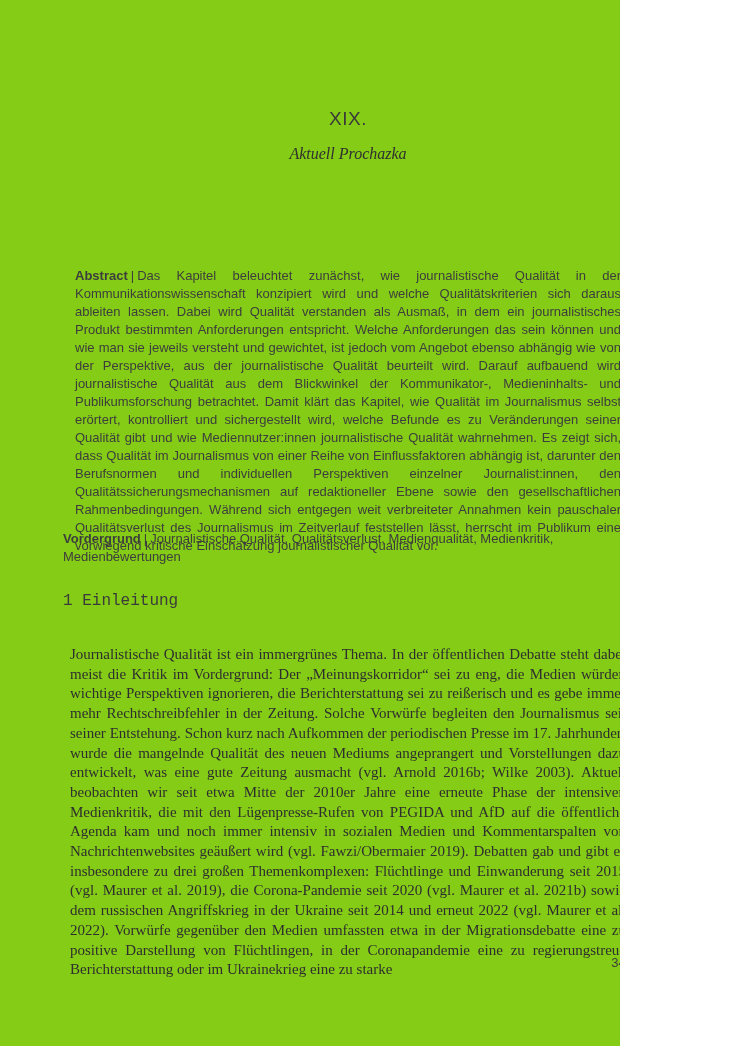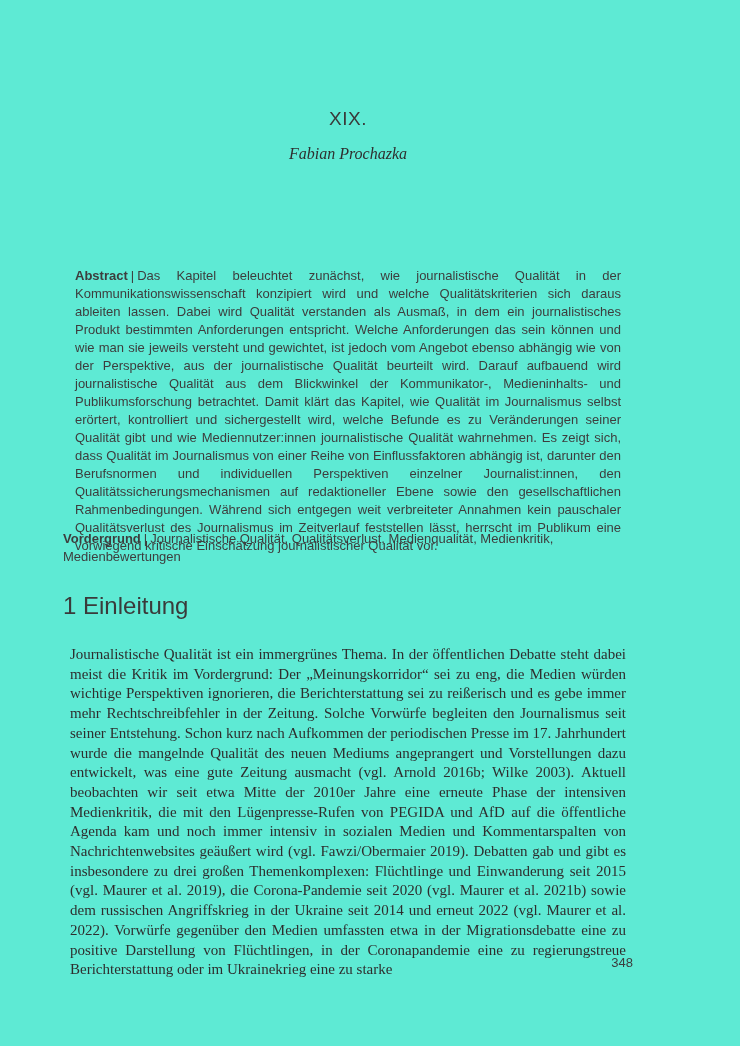--- a/index.html
+++ b/index.html
@@ -2,23 +2,23 @@
 <html lang="de"><head>
 <meta charset="utf-8">
 <style>
   html, body {
     margin: 0;
     padding: 0;
     background: #ffffff;
   }
   .page {
     position: relative;
-    width: 740px;
+    width: 620px;
     height: 1046px;
-    background: #5eead4;
+    background: #84cc16;
     overflow: hidden;
     box-sizing: border-box;
   }
   .text-block {
     position: absolute;
     left: 63px;
     width: 570px;
   }
   
   .chapter-head {
@@ -61,22 +61,22 @@
     line-height: 18px;
     color: #3d3d3d;
     text-align: left;
   }
   .kw-block p { margin: 0; }
   .label { font-weight: bold; }
   .sep { padding: 0 3px; font-weight: normal; }
   
   .section-heading {
     top: 592px;
-    font-family: Liberation Sans, sans-serif;
-    font-size: 24px;
+    font-family: Liberation Mono, monospace;
+    font-size: 16px;
     font-weight: normal;
     color: #3a3a3a;
     margin: 0;
   }
   .body-paragraph {
     top: 638px;
     font-family: "Liberation Serif", "DejaVu Serif", serif;
     font-size: 15px;
     line-height: 19.7px;
     color: #2e2e2e;
@@ -92,21 +92,21 @@
     color: #3d3d3d;
   }
 </style>
 </head>
 <body>
 
 <div class="page">
 
   <header class="text-block chapter-head">
     <div class="chapter-number">XIX.</div>
-    <div class="chapter-author">Fabian Prochazka</div>
+    <div class="chapter-author">Aktuell Prochazka</div>
   </header>
 
   <section class="text-block abstract-block">
     <p><span class="label">Abstract</span><span class="sep">|</span><span>Das Kapitel beleuchtet zunächst, wie journalistische Qualität in der Kommunikationswissenschaft konzipiert wird und welche Qualitätskriterien sich daraus ableiten lassen. Dabei wird Qualität verstanden als Ausmaß, in dem ein journalistisches Produkt bestimmten Anforderungen entspricht. Welche Anforderungen das sein können und wie man sie jeweils versteht und gewichtet, ist jedoch vom Angebot ebenso abhängig wie von der Perspektive, aus der journalistische Qualität beurteilt wird. Darauf aufbauend wird journalistische Qualität aus dem Blickwinkel der Kommunikator-, Medieninhalts- und Publikumsforschung betrachtet. Damit klärt das Kapitel, wie Qualität im Journalismus selbst erörtert, kontrolliert und sichergestellt wird, welche Befunde es zu Veränderungen seiner Qualität gibt und wie Mediennutzer:innen journalistische Qualität wahrnehmen. Es zeigt sich, dass Qualität im Journalismus von einer Reihe von Einflussfaktoren abhängig ist, darunter den Berufsnormen und individuellen Perspektiven einzelner Journalist:innen, den Qualitätssicherungsmechanismen auf redaktioneller Ebene sowie den gesellschaftlichen Rahmenbedingungen. Während sich entgegen weit verbreiteter Annahmen kein pauschaler Qualitätsverlust des Journalismus im Zeitverlauf feststellen lässt, herrscht im Publikum eine vorwiegend kritische Einschätzung journalistischer Qualität vor.</span></p>
   </section>
 
   <section class="text-block kw-block">
     <p><span class="label">Vordergrund</span><span class="sep">|</span><span>Journalistische Qualität, Qualitätsverlust, Medienqualität, Medienkritik, Medienbewertungen</span></p>
   </section>
 

